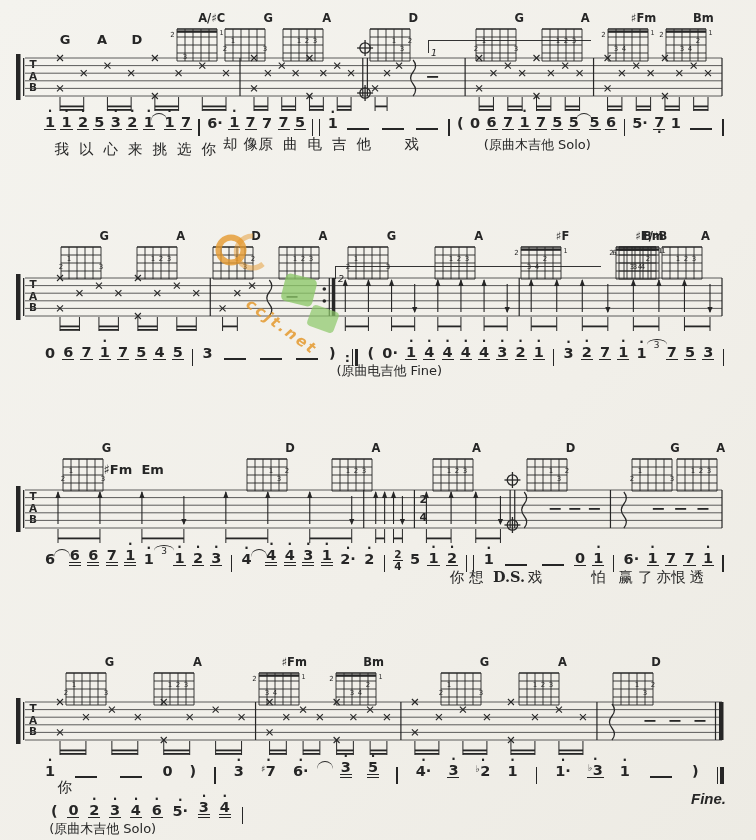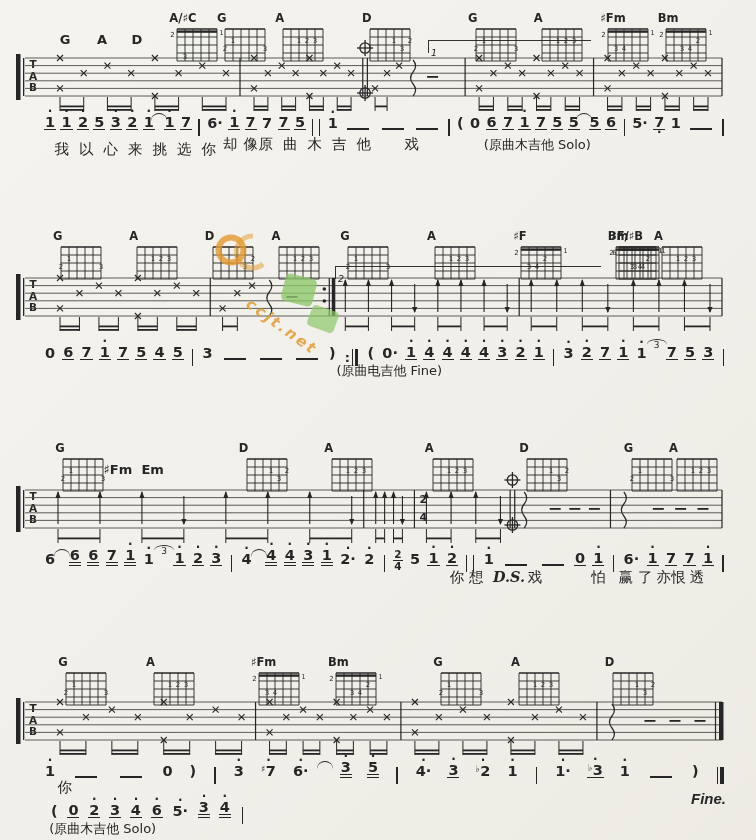--- a/index.html
+++ b/index.html
@@ -1,21 +1,21 @@
 <!DOCTYPE html>
 <html><head>
 <meta charset="utf-8">
 <style>
   html,body{margin:0;padding:0;background:#e6e5e0;}
   #page{position:relative;width:756px;height:840px;margin:0 auto;overflow:hidden;
         background:linear-gradient(135deg,#f4f3ee 0%,#f1efe9 60%,#edebe4 100%);
         font-family:"DejaVu Sans","Liberation Sans",sans-serif;color:#262626;}
   .sys{position:absolute;left:0;width:100%;}
   .crow{position:absolute;left:0;top:0;width:100%;height:72px;}
-  .chord{position:absolute;top:4px;width:56px;transform:translateX(-50%);text-align:left;z-index:2;}
+  .chord{position:absolute;top:4px;width:56px;transform:translateX(-50%);text-align:right;z-index:2;}
   .clab{font-size:11.5px;font-weight:600;line-height:13px;display:block;}
   .ctext{position:absolute;top:24px;transform:translateX(-50%);font-size:13px;font-weight:600;z-index:2;}
   .volta{position:absolute;height:12px;border-top:1.2px solid #333;border-left:1.2px solid #333;z-index:1;}
   .vlab{font-size:9.5px;font-style:italic;padding-left:2px;line-height:10px;display:inline-block;}
   .staffsvg{position:absolute;left:0;}
   .notes{position:absolute;left:44px;right:30px;height:28px;display:flex;
          justify-content:space-between;align-items:flex-end;z-index:2;}
   .nt{display:flex;flex-direction:column;align-items:center;line-height:1;}
   .dd{height:6px;font-size:12px;line-height:5px;font-weight:700;}
   .nv{display:flex;align-items:baseline;font-size:14.5px;font-weight:600;padding:0 1px;}
@@ -31,21 +31,21 @@
   .tsT{display:flex;flex-direction:column;align-items:center;font-size:10.5px;font-weight:700;line-height:1.05;}
   .tsu{border-bottom:1px solid #262626;padding:0 1px;}
   .tri3{font-size:9px;position:relative;top:-16px;width:20px;text-align:center;margin:0 -7px;
         border-top:1px solid #262626;border-radius:60% 60% 0 0;}
   .arcT{width:16px;height:7px;border-top:1.4px solid #262626;border-radius:50%/100% 100% 0 0;
         position:relative;top:-15px;margin:0 -8px;}
   .dashn{width:22px;height:2px;background:#262626;margin:0 4px 6px 4px;}
   .lyr{position:absolute;font-size:14.5px;white-space:nowrap;z-index:2;}
   .ls{letter-spacing:10px;}
   .ls2{letter-spacing:4px;}
-  .ds{font-weight:700;font-style:italic;font-family:"DejaVu Serif","Liberation Serif",serif;}
+  .ds{font-weight:700;font-family:"DejaVu Serif","Liberation Serif",serif;}
   .solo{position:absolute;font-size:13px;white-space:nowrap;z-index:2;}
   .fine{position:absolute;right:30px;font-size:15px;font-weight:700;font-style:italic;
         font-family:Liberation Sans, sans-serif;z-index:2;}
   .wm{position:absolute;left:205px;top:226px;width:175px;height:135px;z-index:3;pointer-events:none;}
 </style>
 </head>
 <body>
 
 <div id="page">
     <div class="wm"><svg width="175" height="135" viewBox="0 0 175 135">
@@ -588,21 +588,21 @@
             <span class="tv">1</span>
           </span>
           <span class="dd db">&nbsp;</span>
         </span>
         <span class="dashn"></span>
         <span class="barT"></span>
       </div>
       <div class="lyr ls" style="left: 7.2%; top: 132px;">我以心来挑选你</div>
       <div class="lyr" style="left: 29.5%; top: 127px;">却</div>
       <div class="lyr" style="left: 32.2%; top: 127px;">像</div>
-      <div class="lyr ls" style="left: 34.2%; top: 127px;">原曲木吉他</div>
+      <div class="lyr ls" style="left: 34.2%; top: 127px;">原曲电吉他</div>
       <div class="lyr" style="left: 53.5%; top: 127px;">戏</div>
       <div class="solo" style="left: 64%; top: 128px;">(原曲木吉他 Solo)</div>
     </div>
     <div class="sys" style="top: 226px; height: 192px;">
       <div class="crow">
         <div class="volta" style="left: 44.3%; width: 35%; top: 40px;"><span class="vlab">2</span></div>
         <div class="chord" style="left: 10.7%;"><span class="clab">G</span><svg width="56" height="40" viewBox="0 0 56 40">
             <line x1="8" y1="4" x2="8" y2="36" stroke="#262626" stroke-width="0.9"></line>
             <line x1="16" y1="4" x2="16" y2="36" stroke="#262626" stroke-width="0.9"></line>
             <line x1="24" y1="4" x2="24" y2="36" stroke="#262626" stroke-width="0.9"></line>

